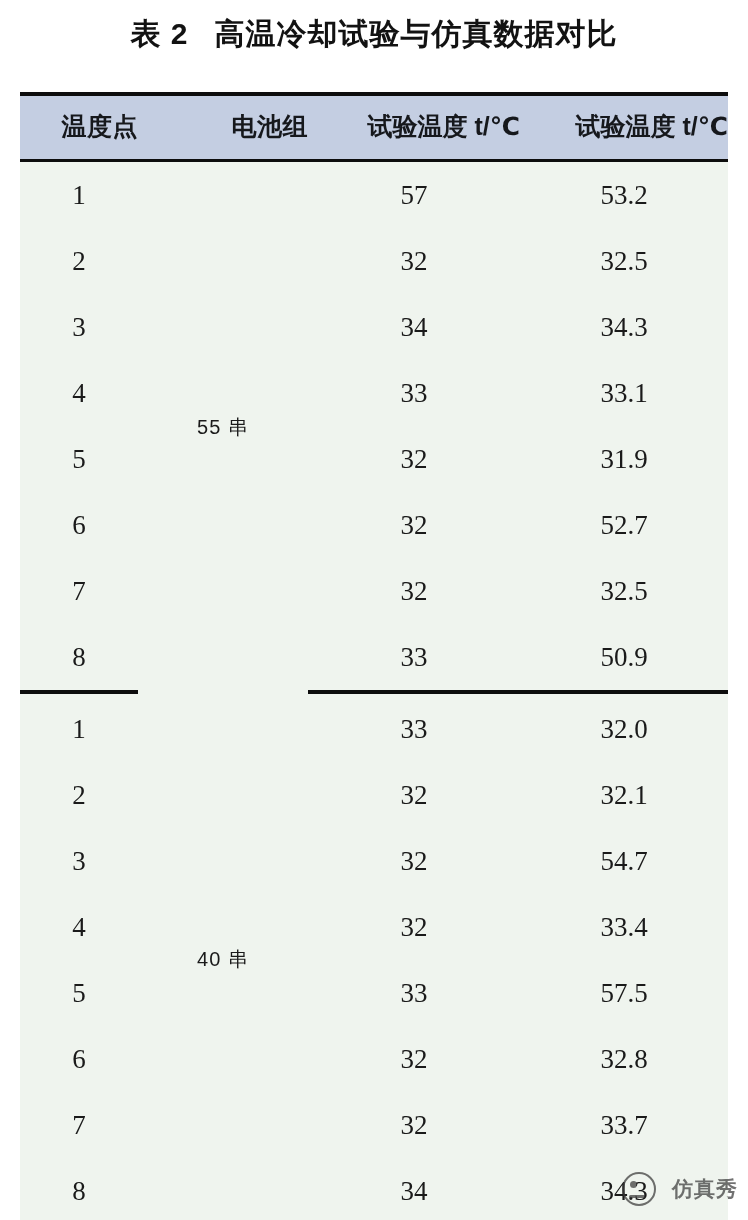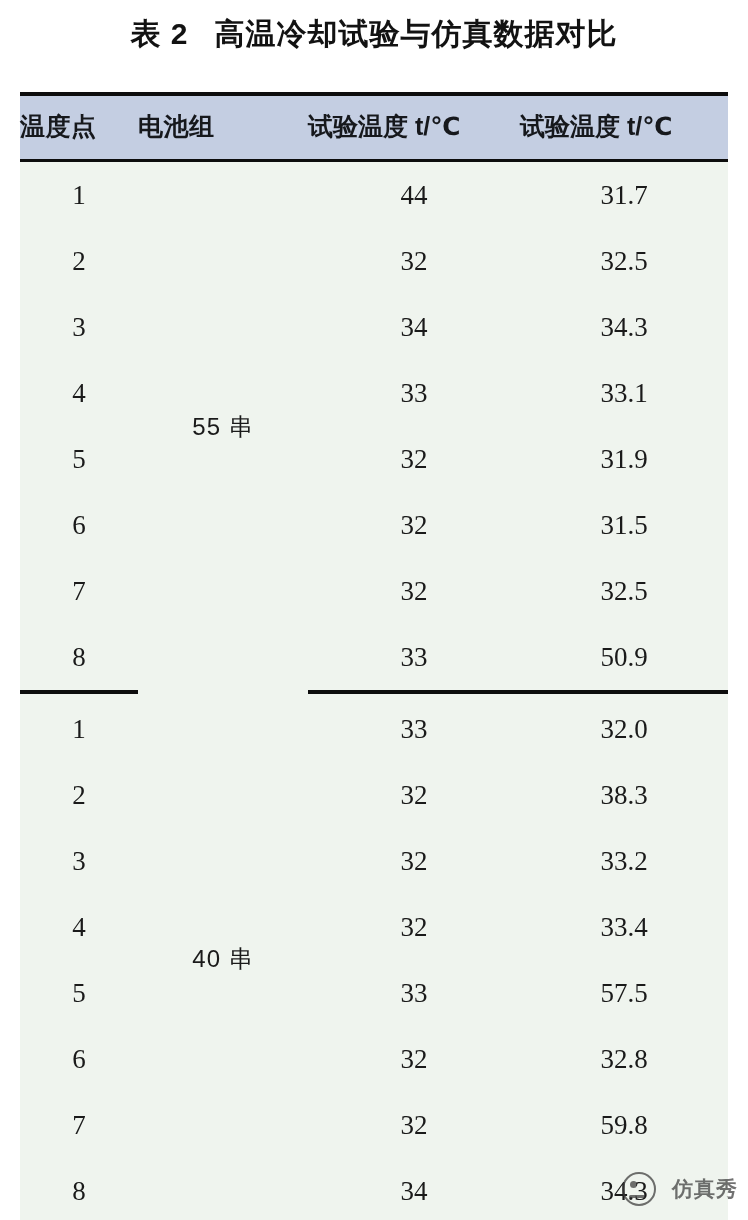--- a/index.html
+++ b/index.html
@@ -66,41 +66,41 @@
 
   thead tr.head-row {
     background: #c4cee2;
   }
   thead th {
     font-family: "Liberation Sans", "DejaVu Sans", sans-serif;
     font-size: 25px;
     font-weight: 600;
     color: #16181c;
     padding: 14px 0 16px 0;
-    text-align: left;
+    text-align: right;
     white-space: nowrap;
     border-bottom: 3px solid #0d0d0d;
     letter-spacing: 0.5px;
   }
   thead th.th-test,
   thead th.th-sim { letter-spacing: 0px; }
 
   tbody td {
     font-size: 27px;
     text-align: center;
     color: #1a1a1a;
     padding: 0;
     height: 66px;
     vertical-align: middle;
     background: transparent;
     font-family: "Liberation Serif", "DejaVu Serif", serif;
   }
   tbody td.group-cell {
     font-family: "Liberation Sans", "DejaVu Sans", sans-serif;
-    font-size: 24px;
+    font-size: 20px;
     letter-spacing: 1px;
   }
 
   tr.group-end td {
     border-bottom: 4px solid #0d0d0d;
   }
   tbody tr.group-start-2 td { padding-top: 2px; }
 
   
   .watermark {
@@ -173,22 +173,22 @@
           <th class="th-group">电池组</th>
           <th class="th-test">试验温度 t/℃</th>
           <th class="th-sim">试验温度 t/℃</th>
         </tr>
       </thead>
       <tbody>
 
         <tr>
           <td>1</td>
           <td class="group-cell" rowspan="8">55 串</td>
-          <td>44</td>
-          <td>31.7</td>
+          <td>57</td>
+          <td>53.2</td>
         </tr>
         <tr>
           <td>2</td>
           <td>32</td>
           <td>32.5</td>
         </tr>
         <tr>
           <td>3</td>
           <td>34</td>
           <td>34.3</td>
@@ -199,21 +199,21 @@
           <td>33.1</td>
         </tr>
         <tr>
           <td>5</td>
           <td>32</td>
           <td>31.9</td>
         </tr>
         <tr>
           <td>6</td>
           <td>32</td>
-          <td>31.5</td>
+          <td>52.7</td>
         </tr>
         <tr>
           <td>7</td>
           <td>32</td>
           <td>32.5</td>
         </tr>
         <tr class="group-end">
           <td>8</td>
           <td>33</td>
           <td>50.9</td>
@@ -221,46 +221,46 @@
 
         <tr class="group-start-2">
           <td>1</td>
           <td class="group-cell" rowspan="8">40 串</td>
           <td>33</td>
           <td>32.0</td>
         </tr>
         <tr>
           <td>2</td>
           <td>32</td>
-          <td>38.3</td>
+          <td>32.1</td>
         </tr>
         <tr>
           <td>3</td>
           <td>32</td>
-          <td>33.2</td>
+          <td>54.7</td>
         </tr>
         <tr>
           <td>4</td>
           <td>32</td>
           <td>33.4</td>
         </tr>
         <tr>
           <td>5</td>
           <td>33</td>
           <td>57.5</td>
         </tr>
         <tr>
           <td>6</td>
           <td>32</td>
           <td>32.8</td>
         </tr>
         <tr>
           <td>7</td>
           <td>32</td>
-          <td>59.8</td>
+          <td>33.7</td>
         </tr>
         <tr>
           <td>8</td>
           <td>34</td>
           <td>34.3</td>
         </tr>
 
       </tbody>
     </table>
   </div>

